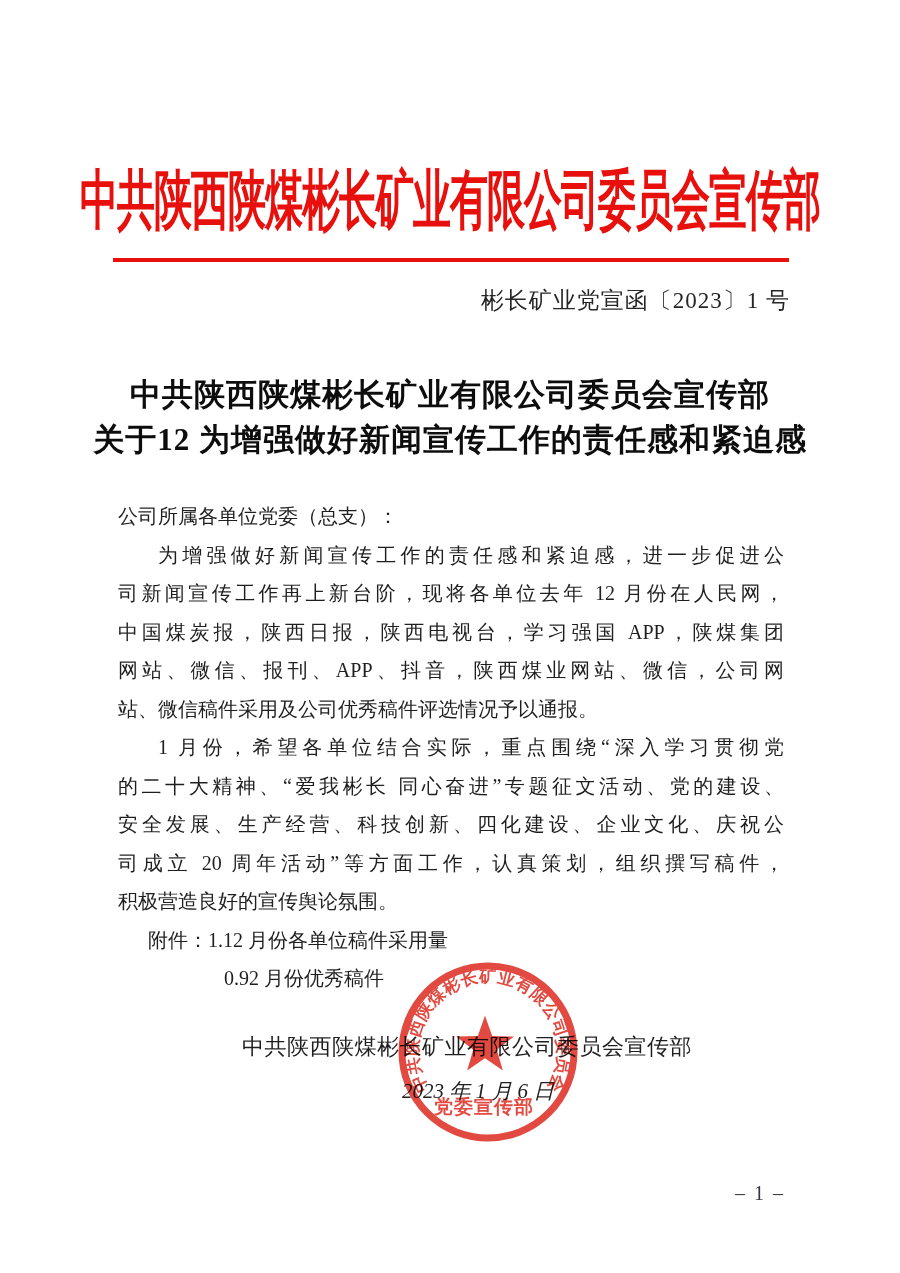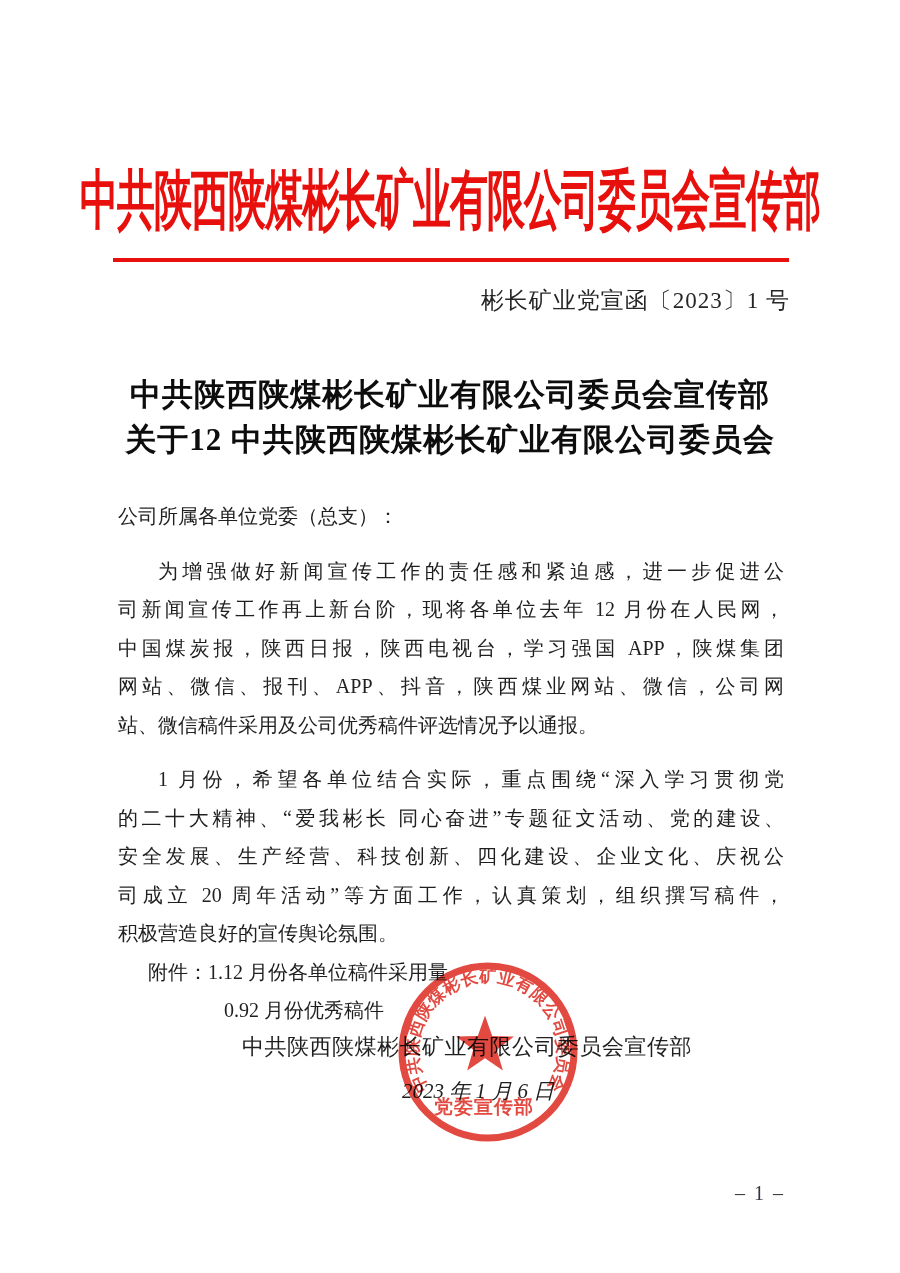--- a/index.html
+++ b/index.html
@@ -28,21 +28,21 @@
     position:absolute; top:372px; left:0; width:100%;
     text-align:center; font-weight:bold; color:#0d0d0d;
     font-size:31px; line-height:45px; letter-spacing:1px;
   }
   .body-block {
     position:absolute; top:497px; left:118px; width:666px;
     font-size:20px; line-height:38.5px; color:#1f1f1f;
   }
   .line { min-height:38.5px; }
   .fill { text-align:justify; text-align-last:justify; }
-  .ind2 { text-indent:2em;margin-top:16px; }
+  .ind2 { text-indent:2em; }
   .att1 { text-indent:1.5em; }
   .att2 { text-indent:5.3em; }
   .signature {
     position:absolute; top:1032px; left:242px;
     font-size:22px; letter-spacing:0.5px; color:#1f1f1f; white-space:nowrap;
   }
   .sign-date {
     position:absolute; top:1077px; left:402px;
     font-size:21px; color:#1f1f1f; white-space:nowrap;font-style:italic;
   }
@@ -61,21 +61,21 @@
 <div class="page">
 
   <div class="red-header">中共陕西陕煤彬长矿业有限公司委员会宣传部</div>
 
   <div class="red-rule"></div>
 
   <div class="doc-number">彬长矿业党宣函〔2023〕1 号</div>
 
   <div class="doc-title">
     <div>中共陕西陕煤彬长矿业有限公司委员会宣传部</div>
-    <div>关于12 中共陕西陕煤彬长矿业有限公司委员会</div>
+    <div>关于12 为增强做好新闻宣传工作的责任感和紧迫感</div>
   </div>
 
   <div class="body-block">
     <div class="line">公司所属各单位党委（总支）：</div>
     <div class="line ind2 fill">为增强做好新闻宣传工作的责任感和紧迫感，进一步促进公</div>
     <div class="line fill">司新闻宣传工作再上新台阶，现将各单位去年 12 月份在人民网，</div>
     <div class="line fill">中国煤炭报，陕西日报，陕西电视台，学习强国 APP，陕煤集团</div>
     <div class="line fill">网站、微信、报刊、APP、抖音，陕西煤业网站、微信，公司网</div>
     <div class="line">站、微信稿件采用及公司优秀稿件评选情况予以通报。</div>
     <div class="line ind2 fill">1 月份，希望各单位结合实际，重点围绕“深入学习贯彻党</div>

